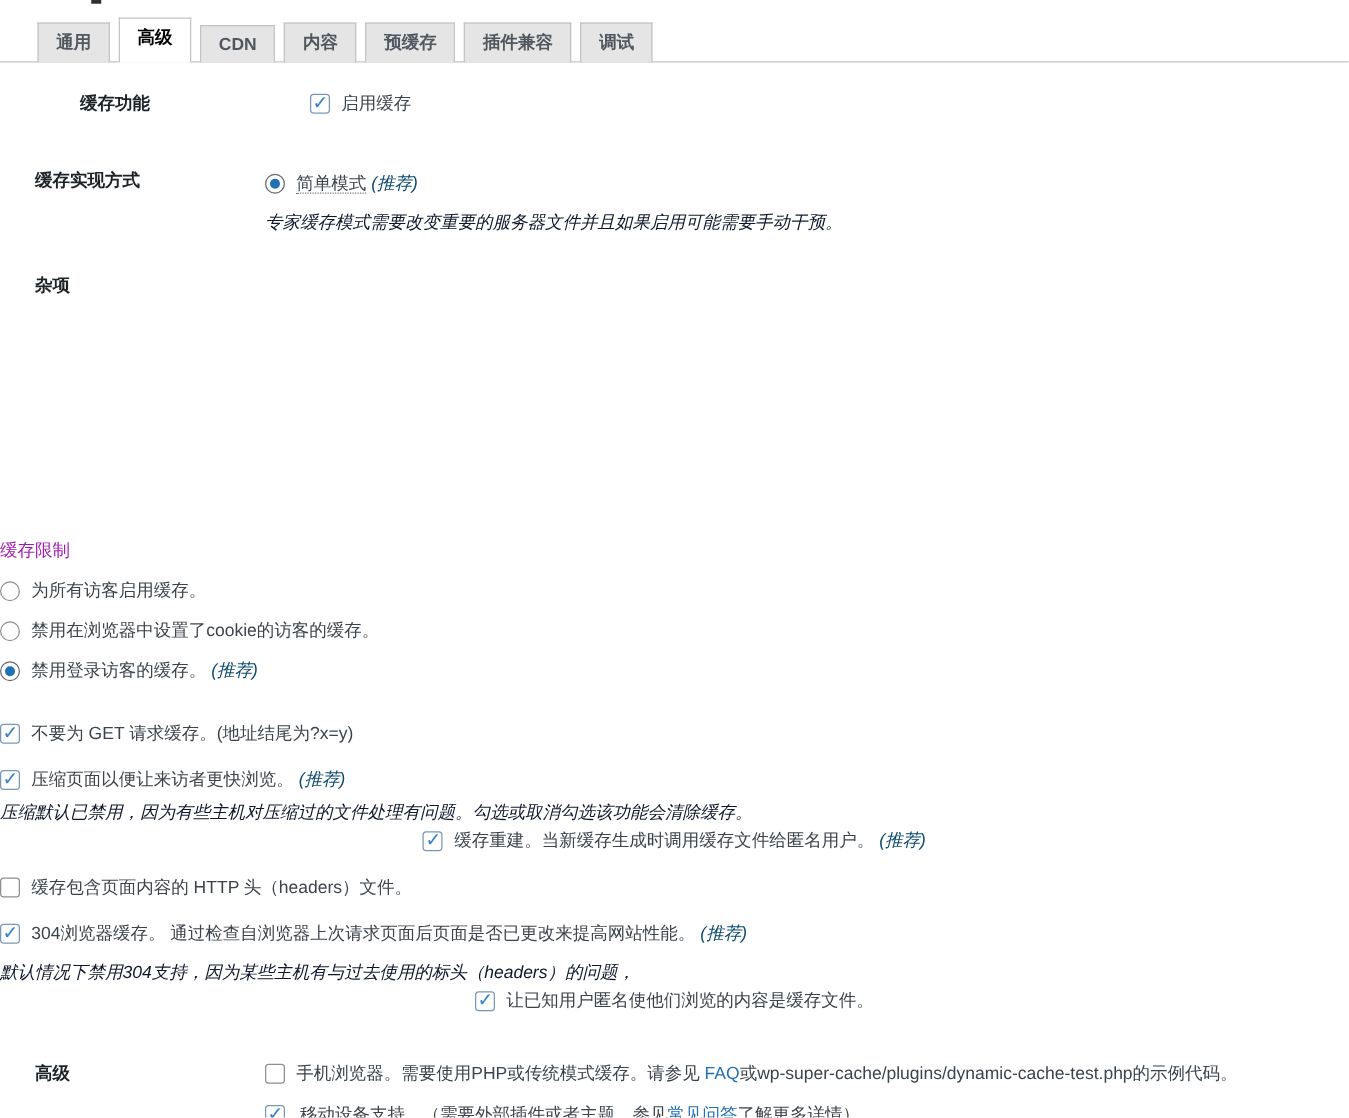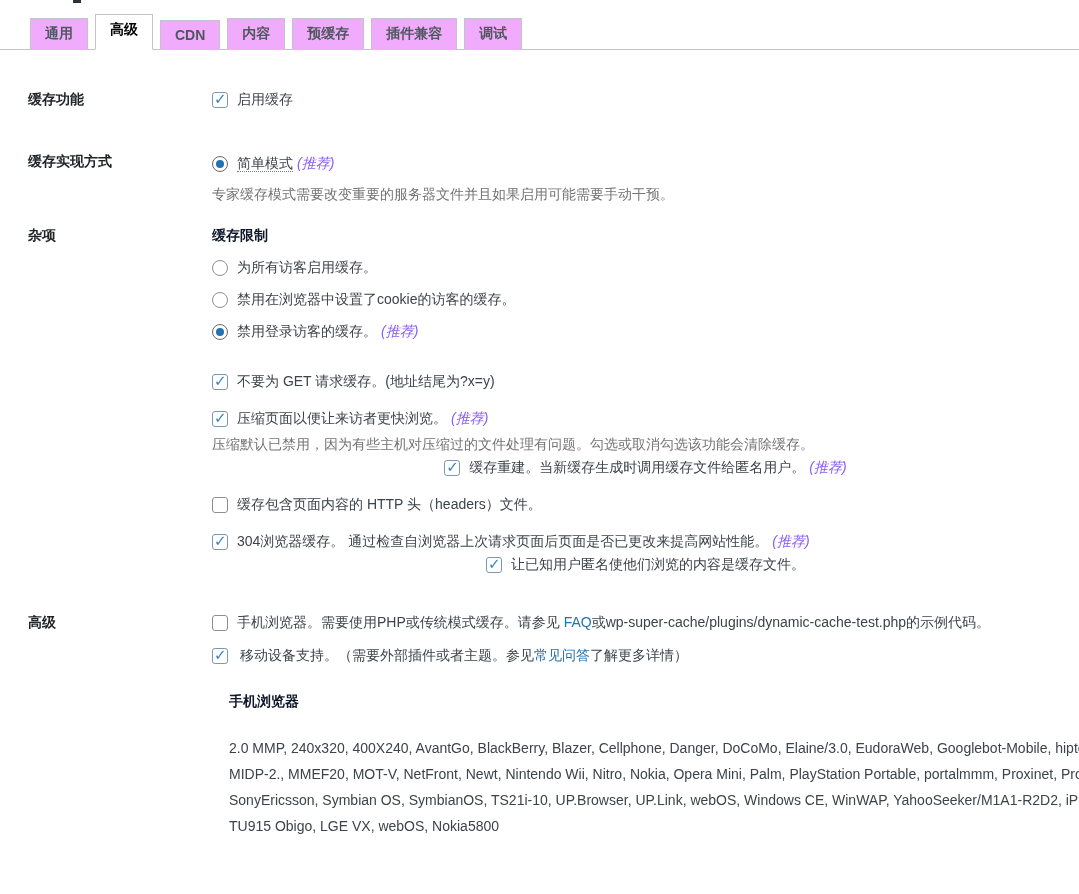--- a/index.html
+++ b/index.html
@@ -15,21 +15,21 @@
   .clipped-icon { position: absolute; top: 0; left: 73px; width: 8px; height: 3px; background: #2c3338; }
 
   
   .nav-tab-wrapper {
     padding: 14px 0 0 30px;
     border-bottom: 1px solid #c3c4c7;
     display: flex; gap: 7px;
     align-items: flex-end;
   }
   .nav-tab {
-    background: #f0abfc;
+    background: #e5e5e5;
     border: 1px solid #c3c4c7;
     border-bottom: none;
     padding: 6px 14px 7px 14px;
     font-weight: bold; font-size: 14px;
     color: #50575e;
     margin-bottom: -1px;
     cursor: pointer;
     white-space: nowrap;
   }
   .nav-tab.active {
@@ -42,35 +42,35 @@
   
   .form-area { padding-top: 0; }
   .form-row { display: flex; }
   .form-label {
     width: 212px; flex: 0 0 212px;
     padding-left: 28px;
     font-weight: bold; color: #1d2327; font-size: 14px;
   }
   .form-controls { flex: 1; min-width: 0; }
 
-  .row-cache-status { margin-top: 41px; }
+  .row-cache-status { margin-top: 24px; padding-left: 36px; }
   .row-delivery { margin-top: 44px; }
-  .row-misc { margin-top: 23px; }
+  .row-misc { margin-top: 33px; flex-direction: column; }
   .row-advanced { margin-top: 40px; }
 
   
   .ctl-line { display: flex; align-items: center; gap: 9px; height: 18px; }
   .ctl-text { white-space: nowrap; }
-  .rec { font-style: italic; color: #8b5cf6; margin-left: 4px; }
+  .rec { font-style: italic; color: #0c4a6e; margin-left: 4px; }
   .dotted-u { border-bottom: 1px dotted #787c82; }
   .note {
-    color: #737373;
+    font-style: italic; color: #0f172a;
     white-space: nowrap;
   }
-  .sub-header { font-weight: bold; color: #0f172a; }
+  .sub-header { font-weight: normal; color: #a21caf; }
 
   
   .cbox {
     width: 16px; height: 16px; flex: 0 0 16px;
     background: #fff;
     border: 1px solid #8c8f94;
     border-radius: 3px;
     position: relative;
     cursor: pointer;
   }
@@ -194,20 +194,21 @@
 
       <div class="ctl-line misc-cb-wide">
         <span class="cbox"></span>
         <span class="ctl-text">缓存包含页面内容的 HTTP 头（headers）文件。</span>
       </div>
 
       <div class="ctl-line misc-cb-wide">
         <span class="cbox checked"></span>
         <span class="ctl-text"><span>304浏览器缓存。 通过检查自浏览器上次请求页面后页面是否已更改来提高网站性能。</span><span class="rec">(推荐)</span></span>
       </div>
+      <div class="note misc-note2">默认情况下禁用304支持，因为某些主机有与过去使用的标头（headers）的问题，</div>
 
       <div class="ctl-line misc-cb-tight">
         <span class="cbox checked"></span>
         <span class="ctl-text">让已知用户匿名使他们浏览的内容是缓存文件。</span>
       </div>
     </div>
   </div>
 
   <div class="form-row row-advanced">
     <div class="form-label">高级</div>

